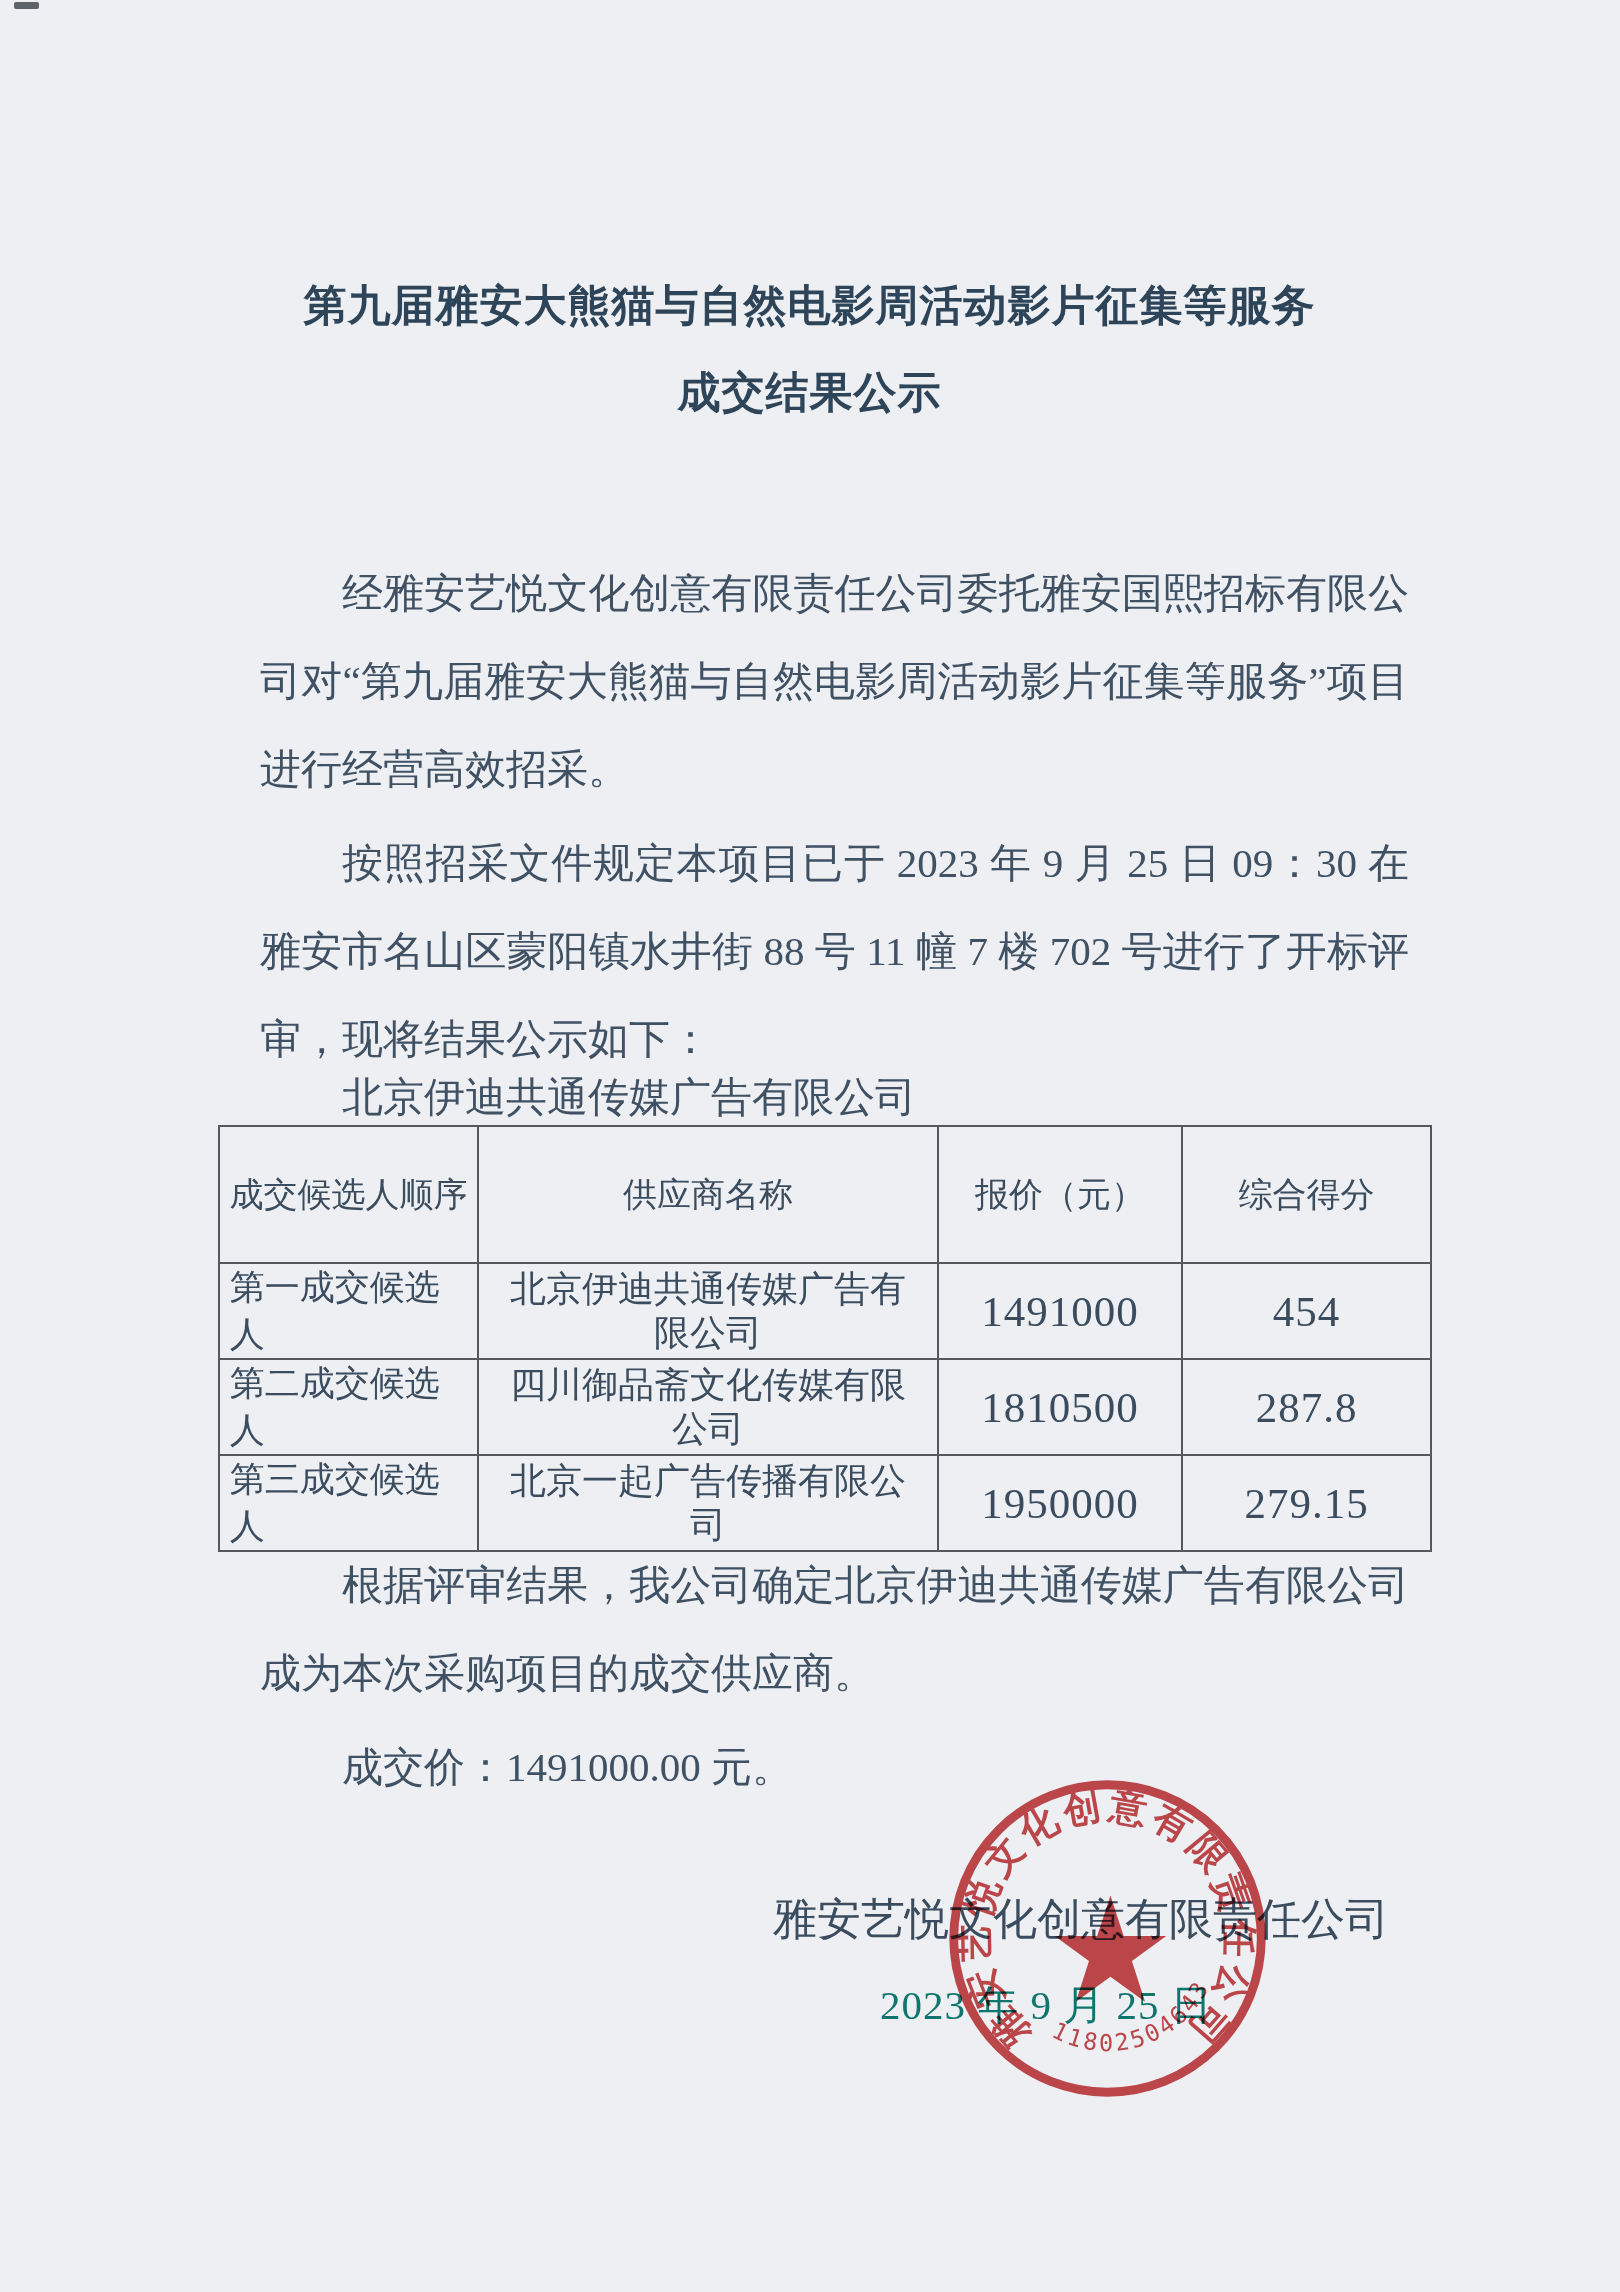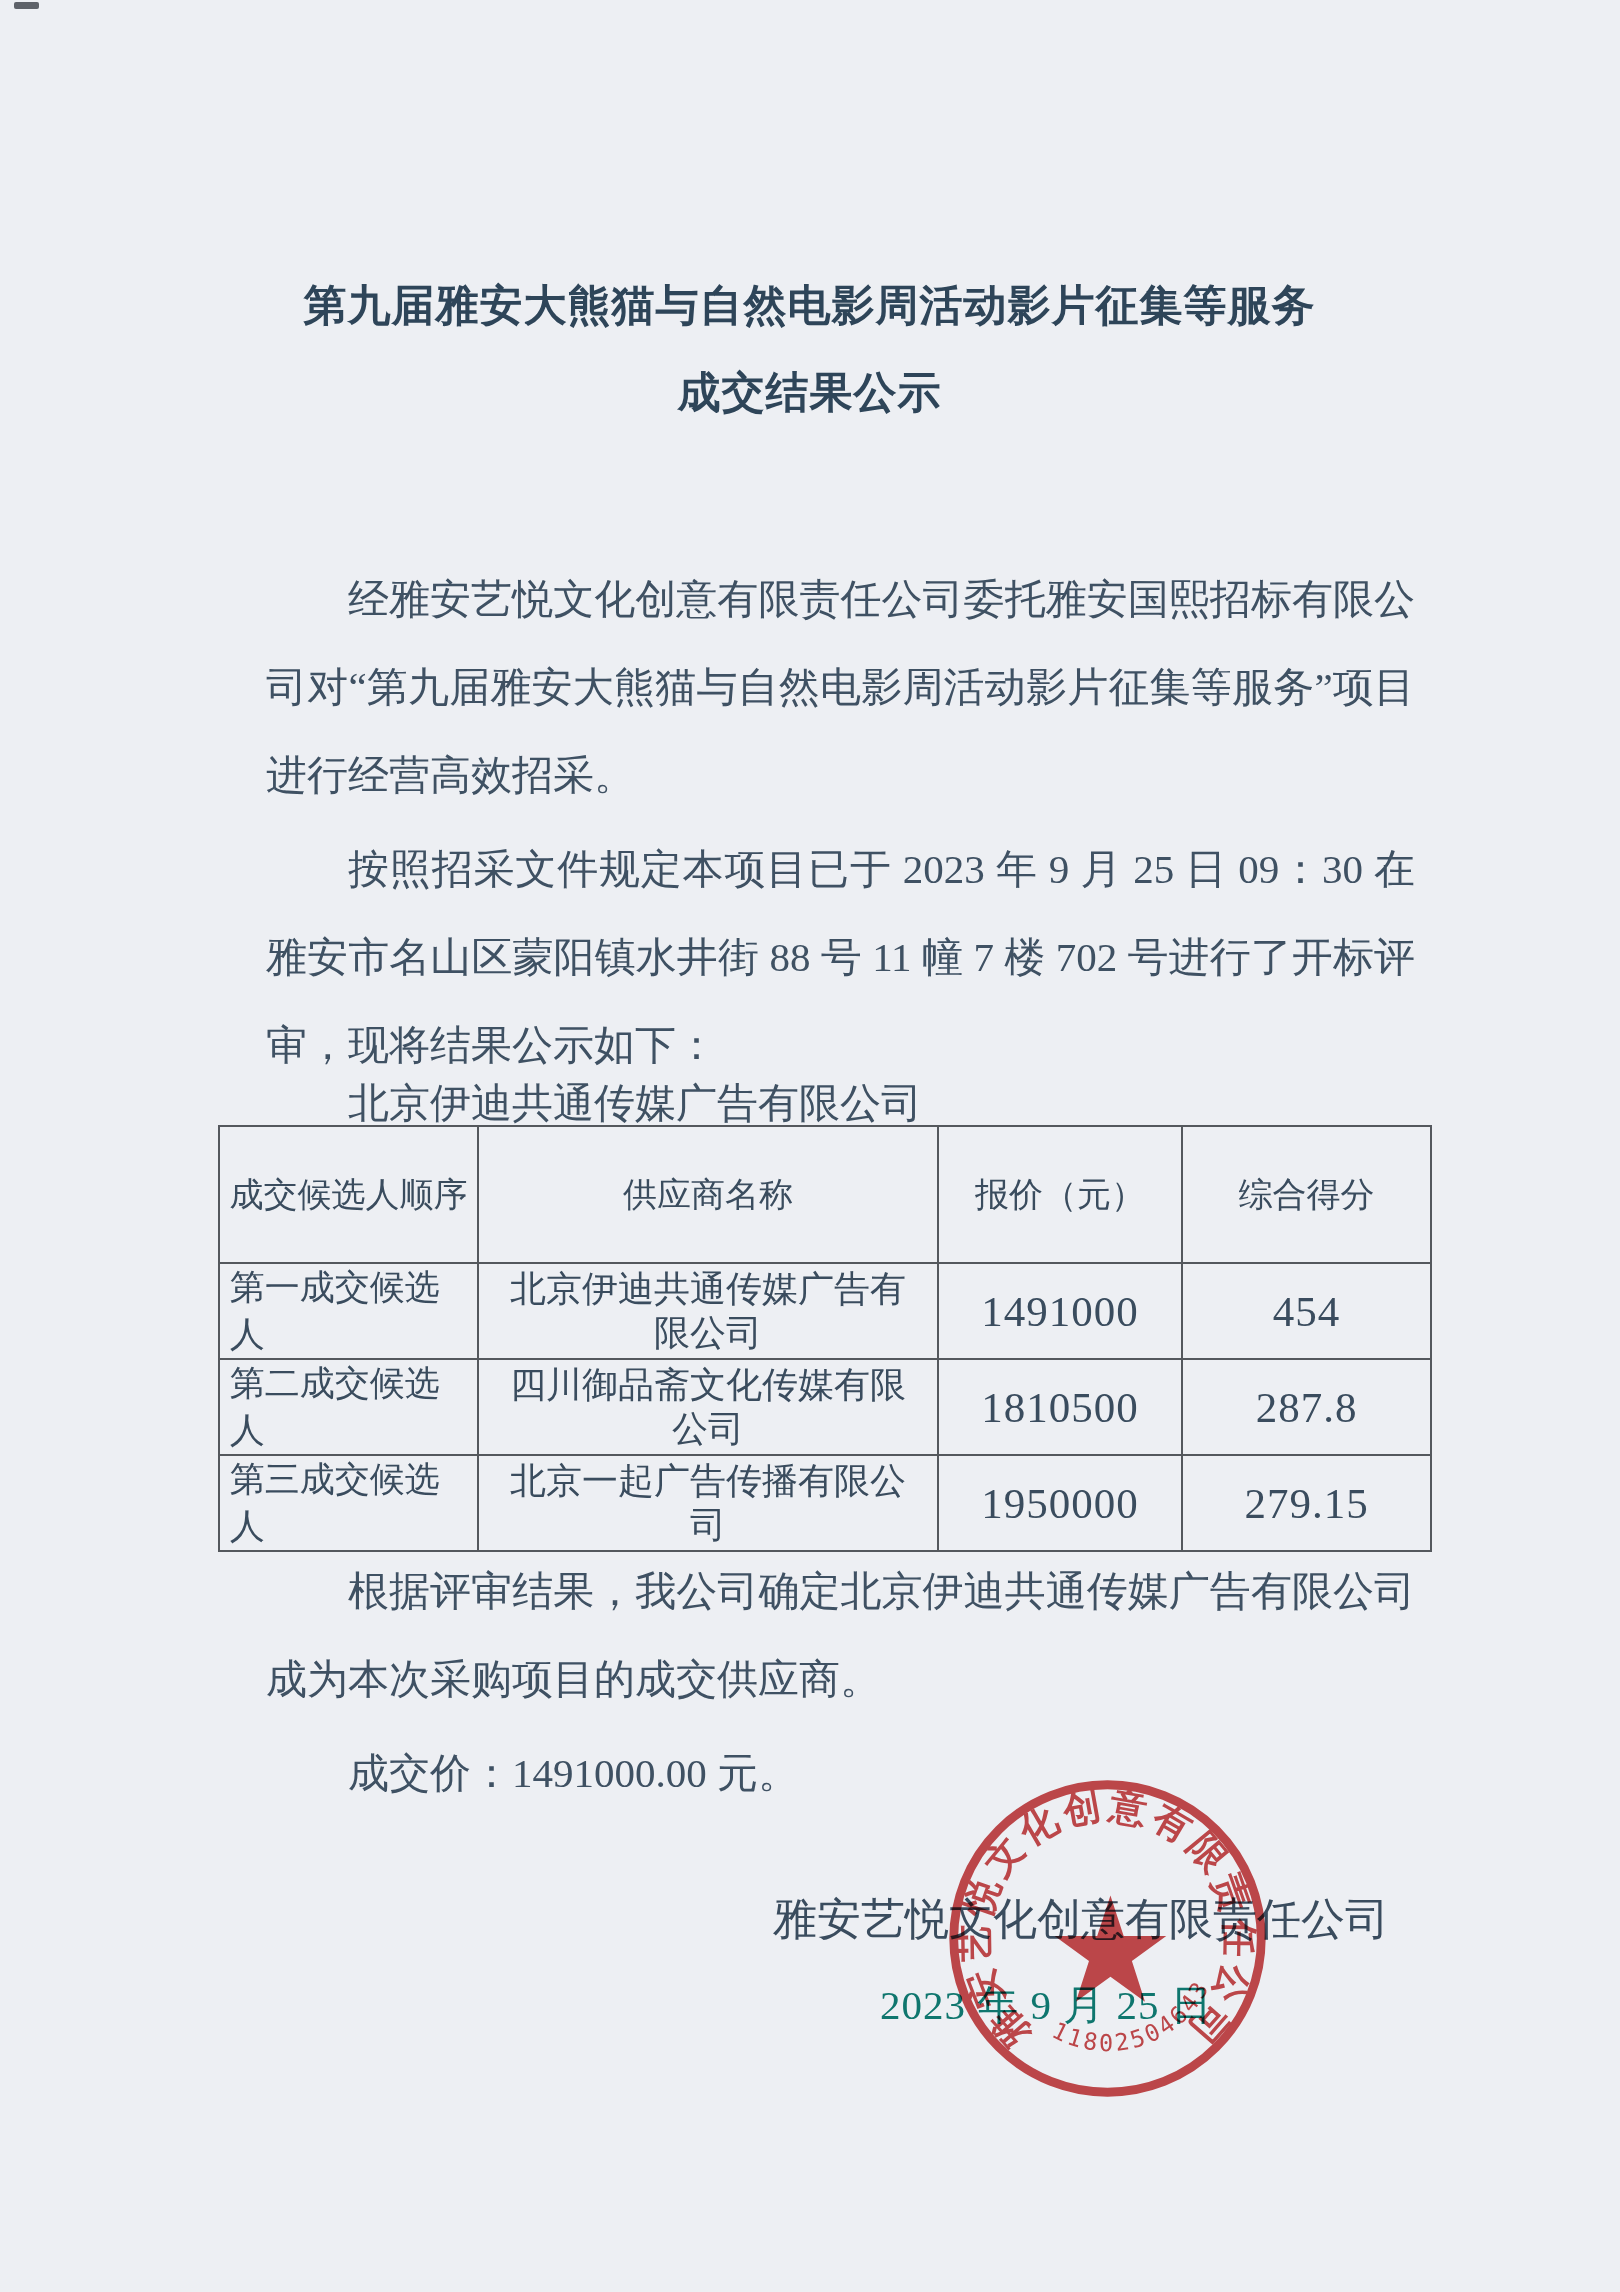--- a/index.html
+++ b/index.html
@@ -14,21 +14,21 @@
   .speck{position:absolute;left:13.7px;top:2px;width:25.5px;height:6.9px;background:#3a3f46;border-radius:2px;opacity:.8;}
   .title{
     position:absolute;left:235px;width:1149px;
     text-align:center;font-weight:bold;color:#2e4559;
     font-size:43px;letter-spacing:1px;line-height:1.1;
     white-space:nowrap;
   }
   .t1{top:282px;}
   .t2{top:369px;}
   .body{
-    position:absolute;left:260px;width:1149px;margin:6px;
+    position:absolute;left:260px;width:1149px;margin:0;
     font-size:41px;line-height:88px;
     text-align:justify;text-indent:82px;
     color:#3f5163;
   }
   .p1{top:549px;}
   .p2{top:819px;}
   .intro{top:1053px;}
   .p3{top:1541px;}
   .price{top:1723px;}
   table.results{

